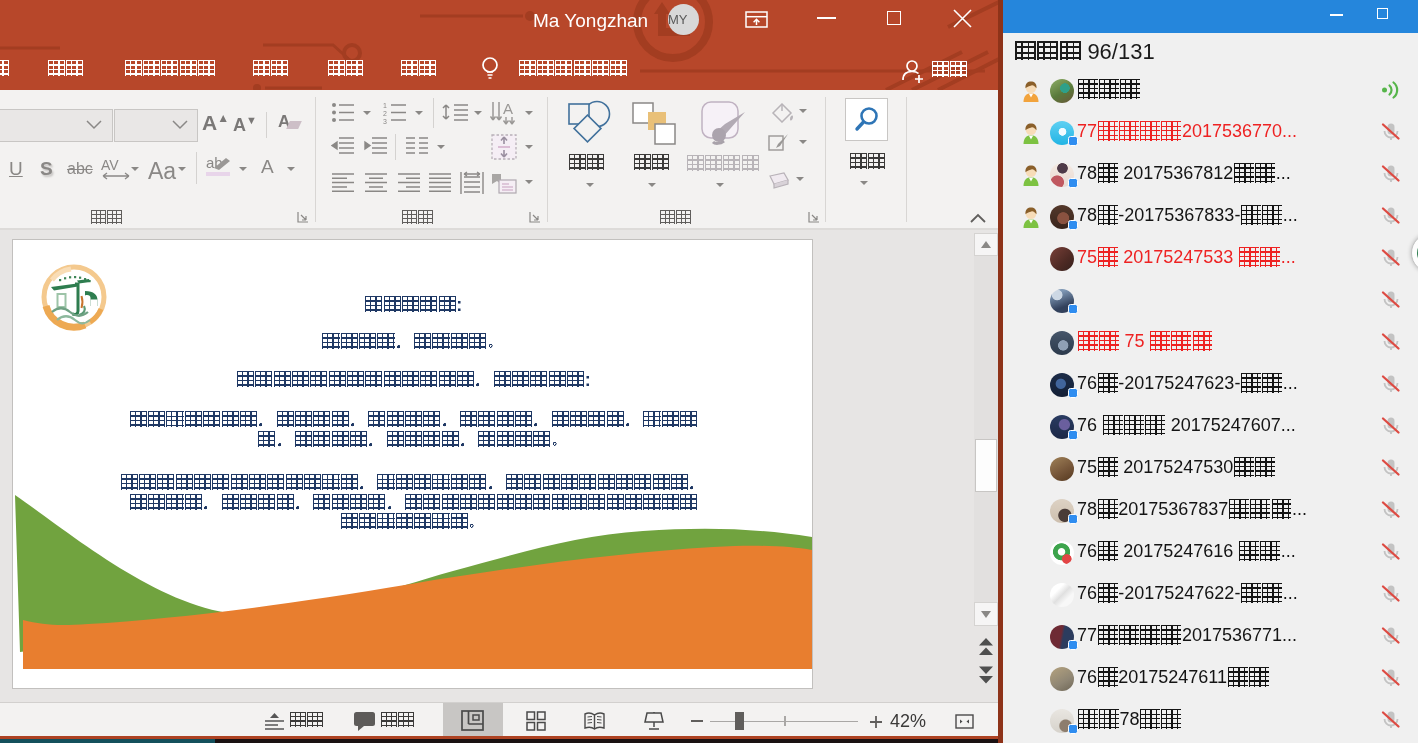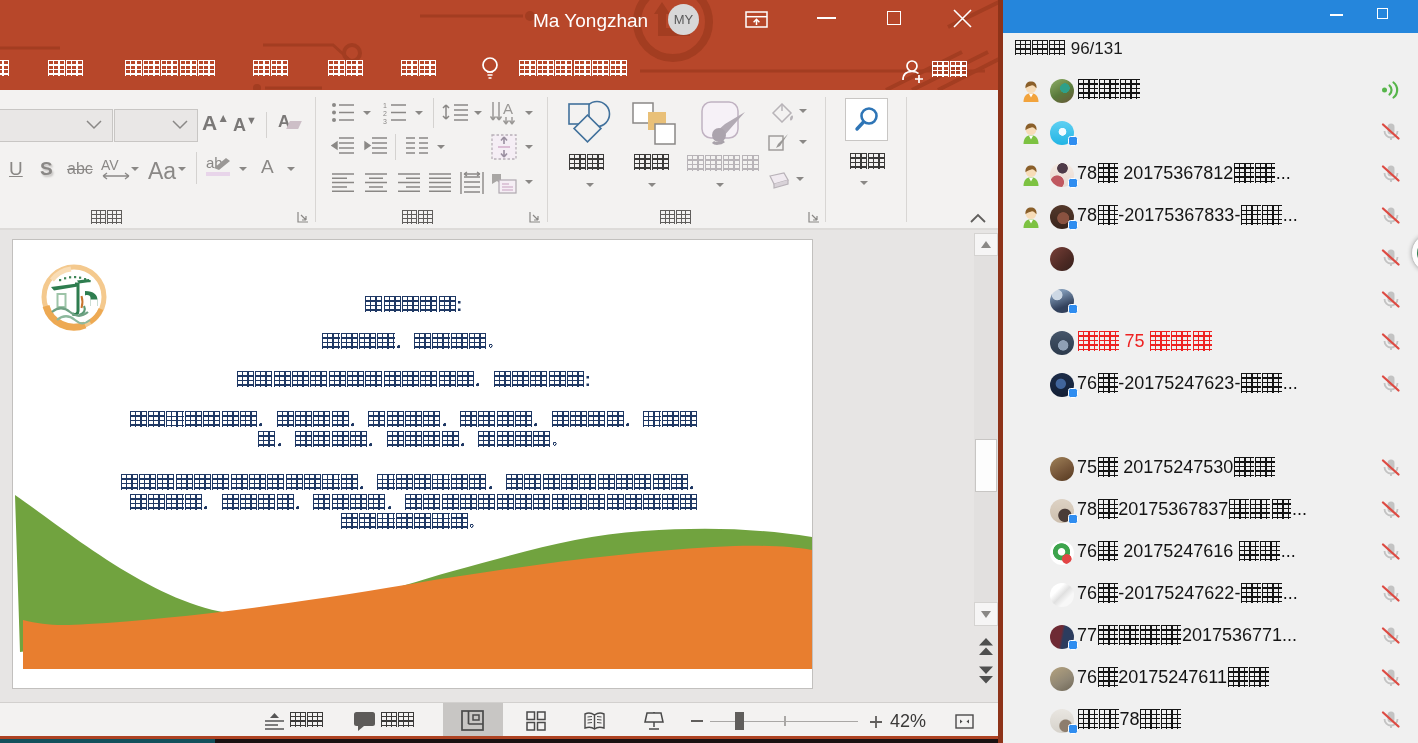--- a/index.html
+++ b/index.html
@@ -56,21 +56,21 @@
         <circle cx="352" cy="53" r="8" stroke-width="4"></circle>
 <path d="M265,88 L322,88" stroke-width="3"></path>
         <circle cx="257" cy="88" r="4" fill="#a33d21" stroke="none"></circle>
 <path d="M640,71 L985,71" stroke-width="3"></path>
 <path d="M886,90 L962,52 M912,90 L988,52 M938,90 L1003,57" stroke-width="4"></path>
 <path d="M948,27 L1003,0" stroke-width="4"></path>
 <path d="M0,48 L60,48" stroke-width="3"></path>
 </g>
     </svg>
     <div class="abs" style="left:533px;top:10px;font-size:19px">Ma Yongzhan</div>
-    <div class="abs" style="left:668px;top:4px;width:31px;height:31px;border-radius:50%;background:#d8d8d8;color:#5a5a5a;font-size:13px;text-align:center;line-height:31px">MY</div>
+    <div class="abs" style="left:668px;top:4px;width:31px;height:31px;border-radius:50%;background:#d8d8d8;color:#5a5a5a;font-size:13px;line-height:31px">MY</div>
     <svg class="abs" style="left:745px;top:11px" width="23" height="17" viewBox="0 0 23 17">
 <rect x="1" y="1" width="21" height="15" fill="none" stroke="#fff" stroke-width="1.5"></rect>
 <path d="M1,5.7 L22,5.7" stroke="#fff" stroke-width="1.5"></path>
 <path d="M11.5,14 L11.5,9 M8.6,11.2 L11.5,8.3 L14.4,11.2" stroke="#fff" stroke-width="1.5" fill="none"></path>
 </svg>
     <div class="abs" style="left:817px;top:17px;width:19px;height:2px;background:#fff"></div>
     <div class="abs" style="left:887px;top:11px;width:14px;height:14px;border:1.5px solid #fff"></div>
     <svg class="abs" style="left:952px;top:9px" width="21" height="20" viewBox="0 0 21 20">
       <path d="M2,1 L19,18 M19,1 L2,18" stroke="#fff" stroke-width="1.6"></path>
     </svg>
@@ -364,21 +364,21 @@
     </svg>
   </div>
 <div id="redline" class="abs"></div>
 <div id="deskL" class="abs"></div>
 <div id="deskR" class="abs"></div>
 <div id="panel" class="abs">
     <div id="pbar" class="abs">
       <div class="abs" style="left:327px;top:14px;width:13px;height:2px;background:#fff"></div>
       <div class="abs" style="left:374px;top:8px;width:11px;height:11px;border:1.5px solid #fff"></div>
     </div>
-    <div class="abs" style="left:11px;top:39px;font-size:17px;color:#1a1a1a"><i class="k"></i><i class="k"></i><i class="k"></i> 96/131</div>
+    <div class="abs" style="left:11px;top:39px;font-size:22px;color:#1a1a1a"><i class="k"></i><i class="k"></i><i class="k"></i> 96/131</div>
     <div class="row" style="top:70px">
       <svg class="abs" style="left:18px;top:10px" width="20" height="22" viewBox="0 0 20 22">
         <path d="M2.5,22 C2.5,15.5 6,13.2 10,13.2 C14,13.2 17.5,15.5 17.5,22 Z" fill="#f2a33c"></path>
         <path d="M7.8,13.5 L10,17.5 L12.2,13.5 Z" fill="#fff"></path>
         <circle cx="10" cy="7.8" r="5.3" fill="#f7dcb8"></circle>
         <path d="M4.5,8.2 C4,3.4 7,1.6 10,1.6 C13,1.6 16,3.4 15.5,8.2 C13.2,6.3 12.6,5 10.4,5.4 C8.1,5.8 6.3,6.9 4.5,8.2 Z" fill="#8a5f2a"></path>
       </svg>
       <div class="ravt" style="background:radial-gradient(circle at 62% 38%, #2ea089 0 22%, rgba(0,0,0,0) 24%), linear-gradient(150deg,#8fae67,#597a3b 55%,#6b5638)"></div>
       <div class="rname"><i class="k"></i><i class="k"></i><i class="k"></i></div>
       <div class="rmic"><svg width="20" height="20" viewBox="0 0 20 20">
@@ -390,20 +390,21 @@
     <div class="row" style="top:112px">
       <svg class="abs" style="left:18px;top:10px" width="20" height="22" viewBox="0 0 20 22">
         <path d="M2.5,22 C2.5,15.5 6,13.2 10,13.2 C14,13.2 17.5,15.5 17.5,22 Z" fill="#7dc242"></path>
         <path d="M7.8,13.5 L10,17.5 L12.2,13.5 Z" fill="#fff"></path>
         <circle cx="10" cy="7.8" r="5.3" fill="#f7dcb8"></circle>
         <path d="M4.5,8.2 C4,3.4 7,1.6 10,1.6 C13,1.6 16,3.4 15.5,8.2 C13.2,6.3 12.6,5 10.4,5.4 C8.1,5.8 6.3,6.9 4.5,8.2 Z" fill="#8a5f2a"></path>
       </svg>
       <div class="ravt" style="background:radial-gradient(circle at 52% 45%, #f2fbff 0 20%, rgba(0,0,0,0) 23%), linear-gradient(180deg,#5fd0f2,#21b4e4)">
         <div class="bdg"></div>
       </div>
+      <div class="rname" style="color:#ee2222">77<i class="k"></i><i class="k"></i><i class="k"></i><i class="k"></i>2017536770...</div>
       <div class="rmic"><svg width="20" height="20" viewBox="0 0 20 20">
 <rect x="6.5" y="1.5" width="7" height="11" rx="3.5" fill="#c3c3c3"></rect>
 <path d="M3.5,9 a6.5,6.5 0 0 0 13,0" fill="none" stroke="#c3c3c3" stroke-width="1.8"></path>
 <path d="M10,15.5 L10,18" stroke="#c3c3c3" stroke-width="1.8"></path>
 <path d="M2,2.5 L17.5,16.5" stroke="#dd4b43" stroke-width="2.3" stroke-linecap="round"></path>
         </svg></div>
     </div>
     <div class="row" style="top:154px">
       <svg class="abs" style="left:18px;top:10px" width="20" height="22" viewBox="0 0 20 22">
         <path d="M2.5,22 C2.5,15.5 6,13.2 10,13.2 C14,13.2 17.5,15.5 17.5,22 Z" fill="#7dc242"></path>
@@ -435,20 +436,21 @@
       <div class="rname">78<i class="k"></i>-20175367833-<i class="k"></i><i class="k"></i>...</div>
       <div class="rmic"><svg width="20" height="20" viewBox="0 0 20 20">
 <rect x="6.5" y="1.5" width="7" height="11" rx="3.5" fill="#c3c3c3"></rect>
 <path d="M3.5,9 a6.5,6.5 0 0 0 13,0" fill="none" stroke="#c3c3c3" stroke-width="1.8"></path>
 <path d="M10,15.5 L10,18" stroke="#c3c3c3" stroke-width="1.8"></path>
 <path d="M2,2.5 L17.5,16.5" stroke="#dd4b43" stroke-width="2.3" stroke-linecap="round"></path>
         </svg></div>
     </div>
     <div class="row" style="top:238px">
       <div class="ravt" style="background:linear-gradient(135deg,#7a4038,#4e2a24 60%,#35201c)"></div>
+      <div class="rname" style="color:#ee2222">75<i class="k"></i> 20175247533  <i class="k"></i><i class="k"></i>...</div>
       <div class="rmic"><svg width="20" height="20" viewBox="0 0 20 20">
 <rect x="6.5" y="1.5" width="7" height="11" rx="3.5" fill="#c3c3c3"></rect>
 <path d="M3.5,9 a6.5,6.5 0 0 0 13,0" fill="none" stroke="#c3c3c3" stroke-width="1.8"></path>
 <path d="M10,15.5 L10,18" stroke="#c3c3c3" stroke-width="1.8"></path>
 <path d="M2,2.5 L17.5,16.5" stroke="#dd4b43" stroke-width="2.3" stroke-linecap="round"></path>
         </svg></div>
     </div>
     <div class="row" style="top:280px">
       <div class="ravt" style="background:radial-gradient(circle at 30% 25%, #cdd8e4 0 20%, rgba(0,0,0,0) 23%), linear-gradient(160deg,#7f98b5 20%,#32415c 70%)">
         <div class="bdg"></div>
@@ -475,20 +477,32 @@
         <div class="bdg"></div>
       </div>
       <div class="rname">76<i class="k"></i>-20175247623-<i class="k"></i><i class="k"></i>...</div>
       <div class="rmic"><svg width="20" height="20" viewBox="0 0 20 20">
 <rect x="6.5" y="1.5" width="7" height="11" rx="3.5" fill="#c3c3c3"></rect>
 <path d="M3.5,9 a6.5,6.5 0 0 0 13,0" fill="none" stroke="#c3c3c3" stroke-width="1.8"></path>
 <path d="M10,15.5 L10,18" stroke="#c3c3c3" stroke-width="1.8"></path>
 <path d="M2,2.5 L17.5,16.5" stroke="#dd4b43" stroke-width="2.3" stroke-linecap="round"></path>
         </svg></div>
     </div>
+    <div class="row" style="top:406px">
+      <div class="ravt" style="background:radial-gradient(circle at 60% 40%, #6a5f9e 0 25%, rgba(0,0,0,0) 30%), linear-gradient(180deg,#2a3c62,#1b2746)">
+        <div class="bdg"></div>
+      </div>
+      <div class="rname">76 <i class="k"></i><i class="k"></i><i class="k"></i> 20175247607...</div>
+      <div class="rmic"><svg width="20" height="20" viewBox="0 0 20 20">
+<rect x="6.5" y="1.5" width="7" height="11" rx="3.5" fill="#c3c3c3"></rect>
+<path d="M3.5,9 a6.5,6.5 0 0 0 13,0" fill="none" stroke="#c3c3c3" stroke-width="1.8"></path>
+<path d="M10,15.5 L10,18" stroke="#c3c3c3" stroke-width="1.8"></path>
+<path d="M2,2.5 L17.5,16.5" stroke="#dd4b43" stroke-width="2.3" stroke-linecap="round"></path>
+        </svg></div>
+    </div>
     <div class="row" style="top:448px">
       <div class="ravt" style="background:linear-gradient(150deg,#a08258,#77573a 55%,#55381f)"></div>
       <div class="rname">75<i class="k"></i> 20175247530<i class="k"></i><i class="k"></i></div>
       <div class="rmic"><svg width="20" height="20" viewBox="0 0 20 20">
 <rect x="6.5" y="1.5" width="7" height="11" rx="3.5" fill="#c3c3c3"></rect>
 <path d="M3.5,9 a6.5,6.5 0 0 0 13,0" fill="none" stroke="#c3c3c3" stroke-width="1.8"></path>
 <path d="M10,15.5 L10,18" stroke="#c3c3c3" stroke-width="1.8"></path>
 <path d="M2,2.5 L17.5,16.5" stroke="#dd4b43" stroke-width="2.3" stroke-linecap="round"></path>
         </svg></div>
     </div>

